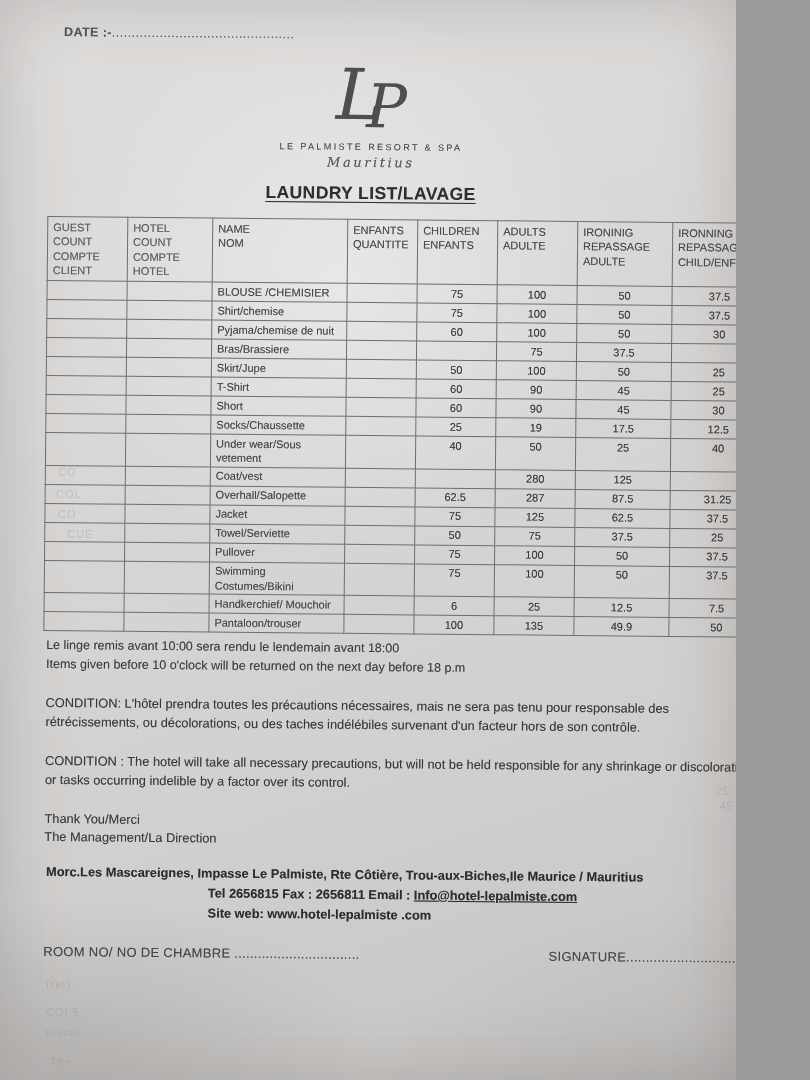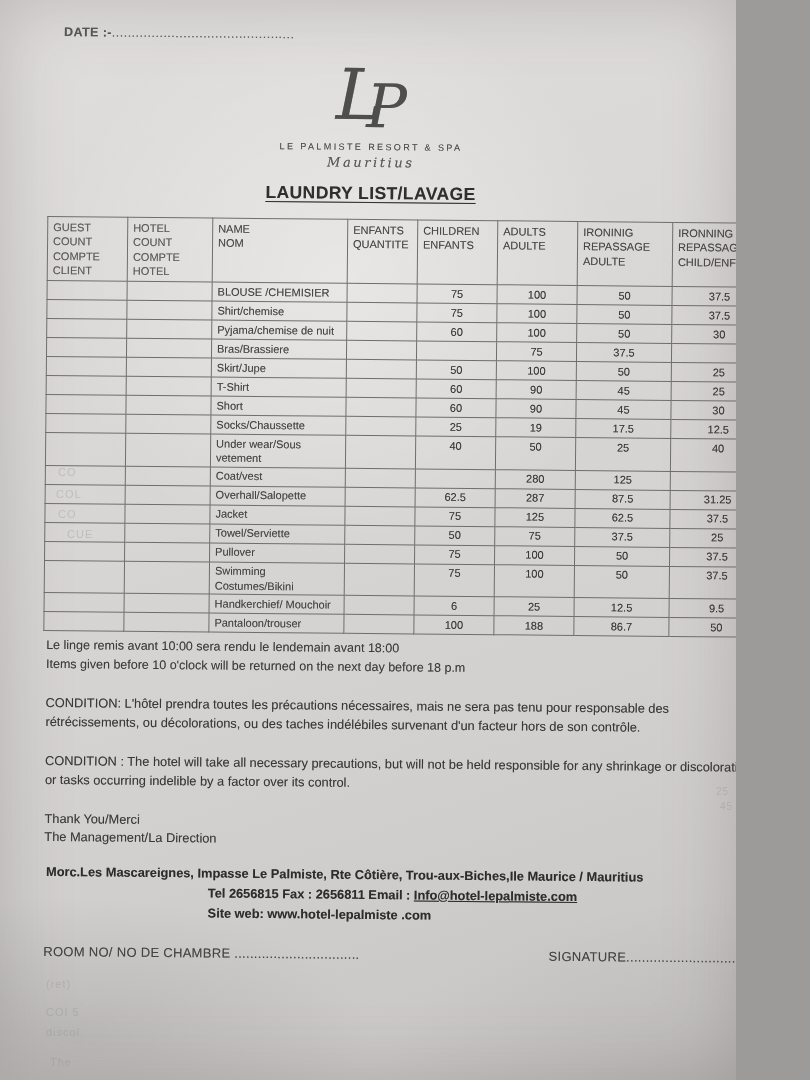--- a/index.html
+++ b/index.html
@@ -284,30 +284,30 @@
             <td class="num">37.5</td>
           </tr>
           <tr>
             <td class="num"></td>
             <td class="num"></td>
             <td class="name">Handkerchief/ Mouchoir</td>
             <td class="num"></td>
             <td class="num">6</td>
             <td class="num">25</td>
             <td class="num">12.5</td>
-            <td class="num">9.5</td>
+            <td class="num">7.5</td>
           </tr>
           <tr>
             <td class="num"></td>
             <td class="num"></td>
             <td class="name">Pantaloon/trouser</td>
             <td class="num"></td>
             <td class="num">100</td>
-            <td class="num">188</td>
-            <td class="num">86.7</td>
+            <td class="num">135</td>
+            <td class="num">49.9</td>
             <td class="num">50</td>
           </tr>
         </tbody>
     </table>
 
     <div class="note first">Le linge remis avant 10:00 sera rendu le lendemain avant 18:00</div>
     <div class="note">Items given before 10 o'clock will be returned on the next day before 18 p.m</div>
 
     <p class="condition">CONDITION: L'hôtel prendra toutes les précautions  nécessaires, mais ne sera pas tenu pour responsable des rétrécissements, ou décolorations, ou des taches indélébiles survenant d'un facteur hors de son contrôle.</p>
     <p class="condition">CONDITION : The hotel will take all necessary precautions, but will not be held responsible for any shrinkage or discoloration, or tasks occurring indelible by a factor over its control.</p>

